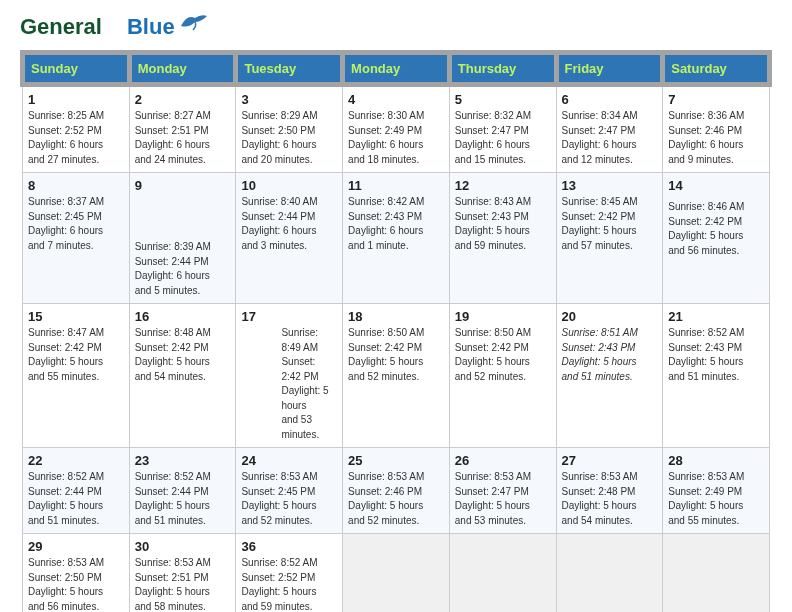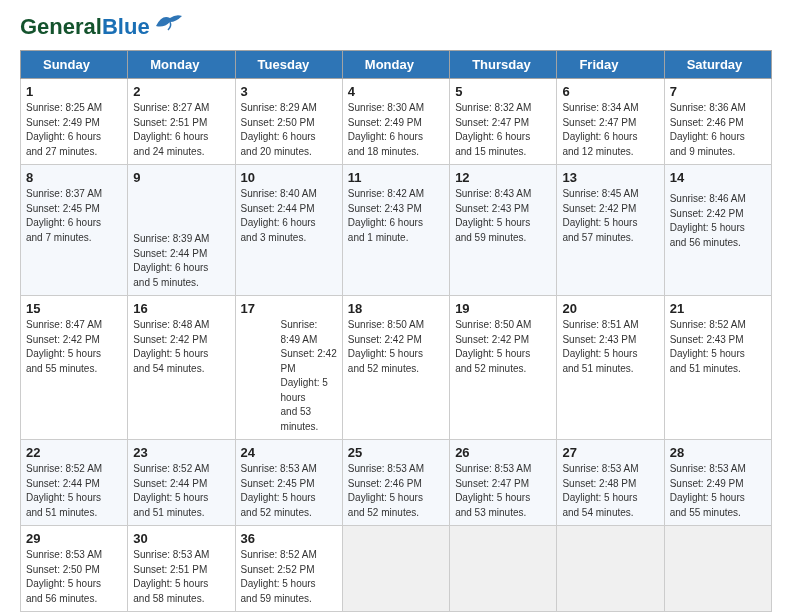--- a/index.html
+++ b/index.html
@@ -46,26 +46,26 @@
       color: #555;
       font-weight: normal;
     }
     .calendar {
       width: 100%;
       border-collapse: collapse;
       border: 1px solid #ccc;
     }
     .calendar thead tr th {
       background-color: #2e75b6;
-      color: #ffffff;
+      color: #bef264;
       font-size: 13px;
       font-weight: bold;
-      padding: 6px 22px;
+      padding: 6px 6px;
       text-align: left;
-      border: 1px solid #a3a3a3;
+      border: 5px solid #a3a3a3;
     }
     .calendar tbody tr td {
       vertical-align: top;
       padding: 5px 5px;
       border: 1px solid #ccc;
       font-size: 10.5px;
       color: #222;
       width: calc(100% / 7);
       min-height: 80px;
       background: #fff;
@@ -89,21 +89,21 @@
     }
   </style>
 </head>
 <body>
 
 <div class="page">
   <div class="header">
     <div class="logo">
       <div style="display:flex;align-items:center;">
         <span class="logo-text">
-          <span>General</span><span style="color:#1a6fb5;">Blue</span>
+          <span>General</span><span style="color:#1a6fb5;margin-left:25px;">Blue</span>
         </span>
         <svg width="30" height="22" viewBox="0 0 30 22" style="margin-left:4px;margin-top:-8px;">
           <path d="M2,14 Q8,2 16,6 Q22,2 28,4 Q22,10 16,10 Q10,16 2,14Z" fill="#2e75b6"></path>
           <path d="M16,10 Q18,14 14,18" stroke="#2e75b6" stroke-width="1.5" fill="none"></path>
         </svg>
       </div>
     </div>
     <div class="title-block">
       <h1></h1>
       <h2></h2>
@@ -120,21 +120,21 @@
           <th>Thursday</th>
           <th>Friday</th>
           <th>Saturday</th>
         </tr>
     </thead>
     <tbody id="calendar-body">
     <tr>
           <td>
             <span class="day-num">1</span>
             <div class="day-details" style="white-space: pre-line;">Sunrise: 8:25 AM
-Sunset: 2:49 PM
+Sunset: 2:52 PM
 Daylight: 6 hours
 and 27 minutes.</div>
           </td>
           <td>
             <span class="day-num">2</span>
             <div class="day-details" style="white-space: pre-line;">Sunrise: 8:27 AM
 Sunset: 2:51 PM
 Daylight: 6 hours
 and 24 minutes.</div>
           </td>
@@ -256,21 +256,21 @@
           </td>
           <td>
             <span class="day-num">19</span>
             <div class="day-details" style="white-space: pre-line;">Sunrise: 8:50 AM
 Sunset: 2:42 PM
 Daylight: 5 hours
 and 52 minutes.</div>
           </td>
           <td>
             <span class="day-num">20</span>
-            <div class="day-details" style="white-space: pre-line;">Sunrise: 8:51 AM
+            <div class="day-details" style="white-space: pre-line; font-style: italic;">Sunrise: 8:51 AM
 Sunset: 2:43 PM
 Daylight: 5 hours
 and 51 minutes.</div>
           </td>
           <td>
             <span class="day-num">21</span>
             <div class="day-details" style="white-space: pre-line;">Sunrise: 8:52 AM
 Sunset: 2:43 PM
 Daylight: 5 hours
 and 51 minutes.</div>

